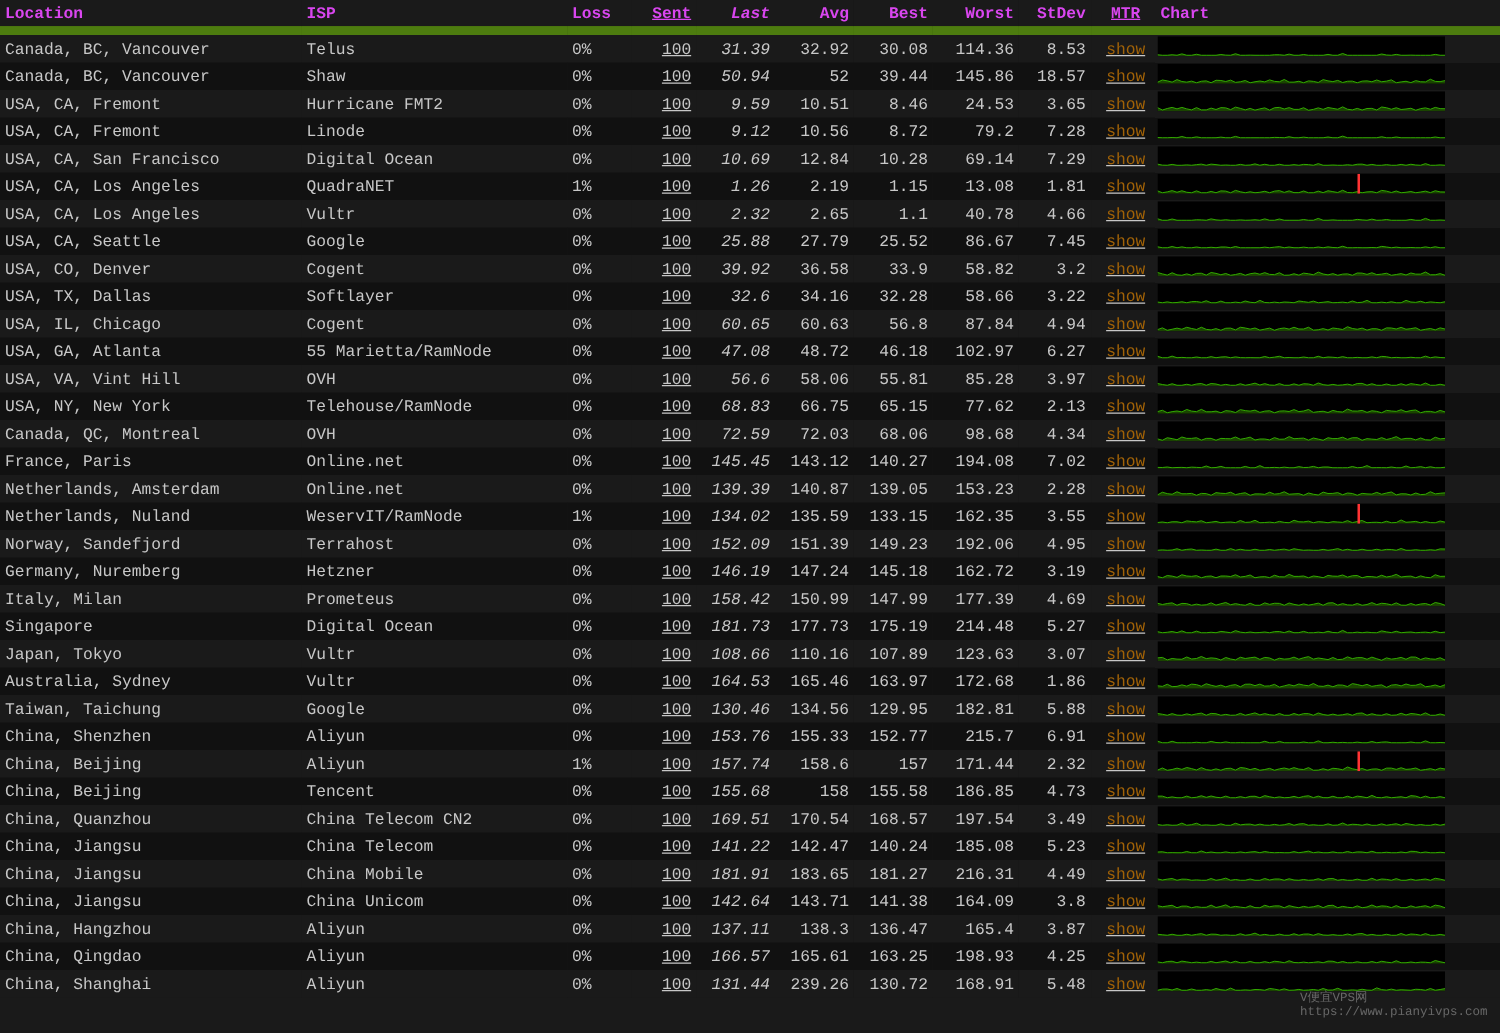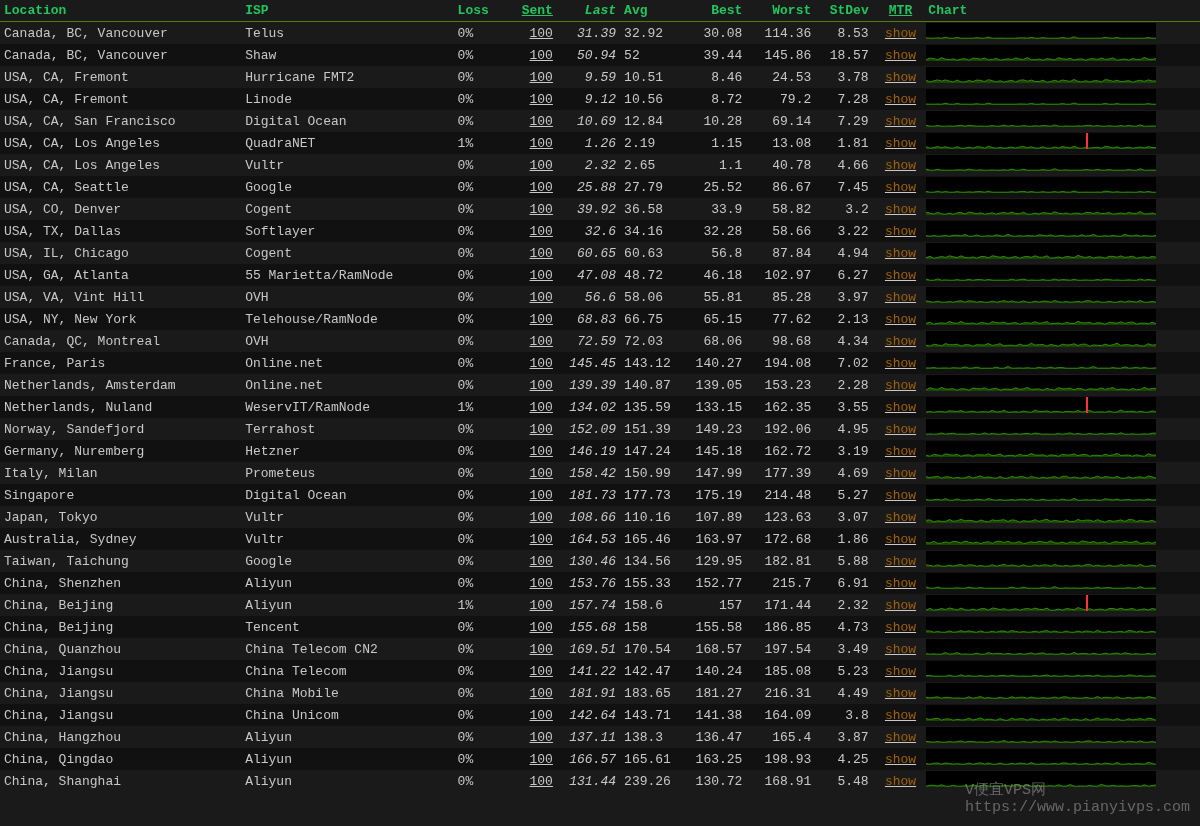--- a/index.html
+++ b/index.html
@@ -10,44 +10,44 @@
       font-size: 13px;
       overflow-x: auto;
     }
     table {
       width: 100%;
       border-collapse: collapse;
       min-width: 1200px;
     }
     thead tr th {
       background: #1a1a1a;
-      color: #22c55e;
+      color: #d946ef;
       font-weight: bold;
       text-align: left;
       padding: 3px 4px;
-      border-bottom: 1px solid #4d7c0f;
+      border-bottom: 7px solid #4d7c0f;
       white-space: nowrap;
     }
     tbody tr {
       background: #111;
     }
     tbody tr:nth-child(odd) {
       background: #1a1a1a;
     }
     tbody tr td {
       padding: 2px 4px;
       white-space: nowrap;
       color: #c8c8c8;
     }
     .col-location { width: 210px; }
     .col-isp { width: 185px; }
     .col-loss { width: 45px; }
     .col-sent { width: 45px; text-align: right; text-decoration: underline; }
     .col-last { width: 55px; text-align: right; font-style: italic; }
-    .col-avg { width: 55px; text-align: left; }
+    .col-avg { width: 55px; text-align: right; }
     .col-best { width: 55px; text-align: right; }
     .col-worst { width: 60px; text-align: right; }
     .col-stdev { width: 50px; text-align: right; }
     .col-mtr { width: 45px; text-align: center; padding-left: 8px; text-decoration: underline; }
     .col-chart { width: 240px; }
     .show-link {
       color: #a16207;
       cursor: pointer;
       text-decoration: none;
     }
@@ -55,21 +55,21 @@
       width: 235px;
       height: 18px;
       position: relative;
       padding: 1px 2px;
     }
     .watermark {
       position: fixed;
       bottom: 10px;
       right: 10px;
       color: #888;
-      font-size: 15px;
+      font-size: 10px;
       opacity: 0.7;
       margin-left: 28px;
     }
   </style>
 </head>
 <body>
 
 <table>
   <thead>
     <tr>
@@ -123,21 +123,21 @@
       </tr>
       <tr>
         <td class="col-location">USA, CA, Fremont</td>
         <td class="col-isp">Hurricane FMT2</td>
         <td class="col-loss">0%</td>
         <td class="col-sent">100</td>
         <td class="col-last">9.59</td>
         <td class="col-avg">10.51</td>
         <td class="col-best">8.46</td>
         <td class="col-worst">24.53</td>
-        <td class="col-stdev">3.78</td>
+        <td class="col-stdev">3.65</td>
         <td class="col-mtr"><span class="show-link">show</span></td>
         <td class="col-chart chart-cell"><svg width="230" height="16" xmlns="http://www.w3.org/2000/svg">
     <rect width="230" height="16" fill="#000"></rect>
     <path d="M0.0,13.1 L3.9,15.0 L7.8,13.8 L11.7,12.9 L15.6,14.1 L19.5,12.9 L23.4,14.1 L27.3,14.9 L31.2,13.1 L35.1,14.9 L39.0,14.9 L42.9,13.5 L46.8,14.6 L50.7,13.1 L54.6,13.3 L58.5,14.7 L62.4,12.7 L66.3,13.7 L70.2,14.9 L74.1,13.7 L78.0,15.1 L81.9,14.1 L85.8,13.3 L89.7,15.1 L93.6,13.2 L97.5,12.9 L101.4,14.2 L105.3,13.1 L109.2,14.5 L113.1,14.5 L116.9,13.2 L120.8,15.2 L124.7,14.5 L128.6,13.3 L132.5,14.5 L136.4,13.0 L140.3,13.7 L144.2,14.4 L148.1,12.5 L152.0,14.4 L155.9,14.9 L159.8,13.7 L163.7,15.0 L167.6,13.8 L171.5,13.7 L175.4,15.0 L179.3,12.6 L183.2,13.2 L187.1,14.4 L191.0,13.2 L194.9,14.6 L198.8,14.2 L202.7,13.6 L206.6,15.2 L210.5,13.9 L214.4,13.3 L218.3,14.4 L222.2,12.9 L226.1,13.9 L230.0,14.0 L230,16 L0,16 Z" fill="#1a4400" stroke="none"></path>
     <path d="M0.0,13.1 L3.9,15.0 L7.8,13.8 L11.7,12.9 L15.6,14.1 L19.5,12.9 L23.4,14.1 L27.3,14.9 L31.2,13.1 L35.1,14.9 L39.0,14.9 L42.9,13.5 L46.8,14.6 L50.7,13.1 L54.6,13.3 L58.5,14.7 L62.4,12.7 L66.3,13.7 L70.2,14.9 L74.1,13.7 L78.0,15.1 L81.9,14.1 L85.8,13.3 L89.7,15.1 L93.6,13.2 L97.5,12.9 L101.4,14.2 L105.3,13.1 L109.2,14.5 L113.1,14.5 L116.9,13.2 L120.8,15.2 L124.7,14.5 L128.6,13.3 L132.5,14.5 L136.4,13.0 L140.3,13.7 L144.2,14.4 L148.1,12.5 L152.0,14.4 L155.9,14.9 L159.8,13.7 L163.7,15.0 L167.6,13.8 L171.5,13.7 L175.4,15.0 L179.3,12.6 L183.2,13.2 L187.1,14.4 L191.0,13.2 L194.9,14.6 L198.8,14.2 L202.7,13.6 L206.6,15.2 L210.5,13.9 L214.4,13.3 L218.3,14.4 L222.2,12.9 L226.1,13.9 L230.0,14.0" fill="none" stroke="#33aa00" stroke-width="0.8"></path>
           </svg></td>
       </tr>
       <tr>
         <td class="col-location">USA, CA, Fremont</td>
         <td class="col-isp">Linode</td>

